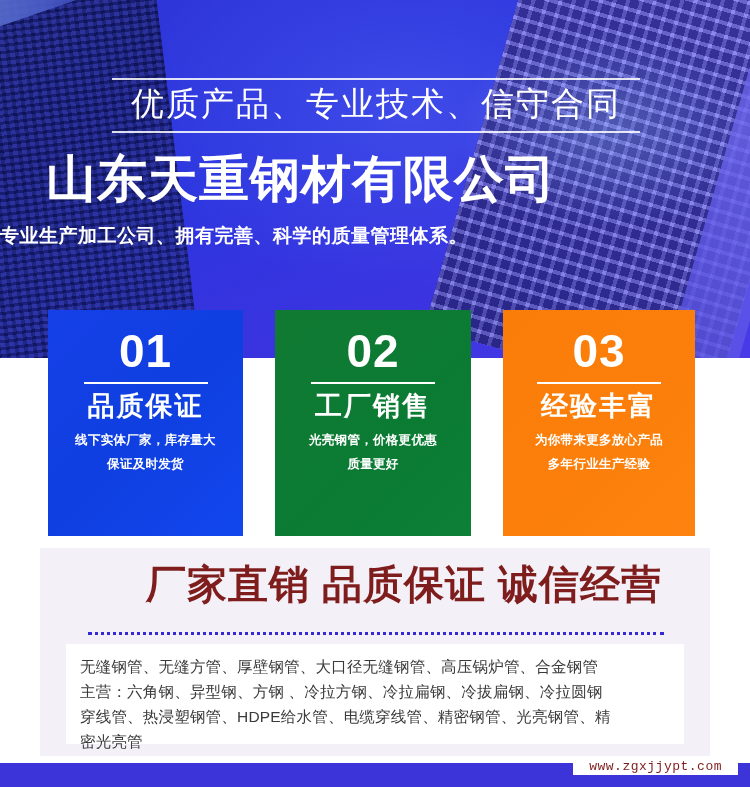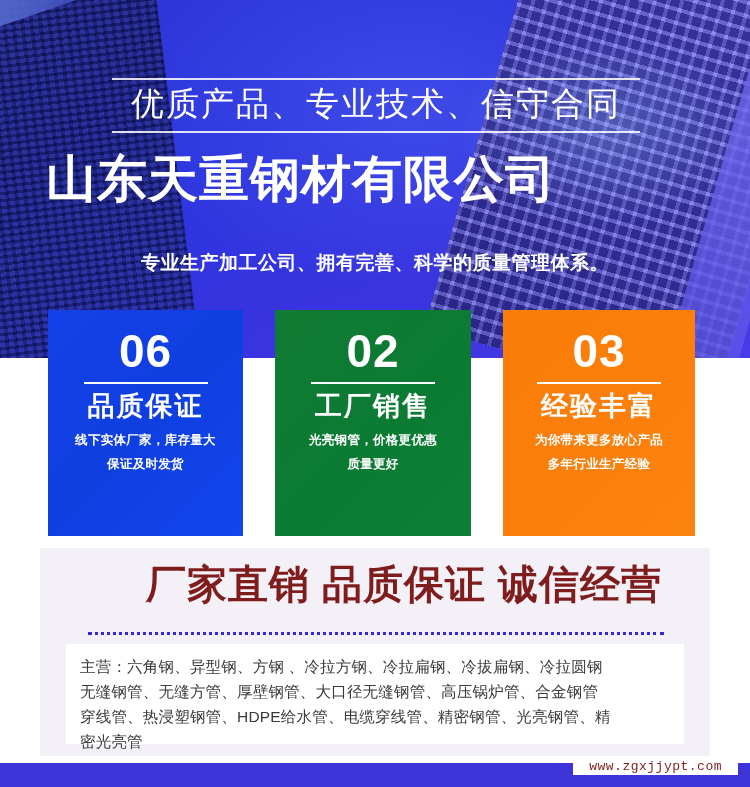--- a/index.html
+++ b/index.html
@@ -79,21 +79,21 @@
     font-weight:400;line-height:1.05;white-space:nowrap;
   }
 
   .company{
     position:absolute;left:0;top:152px;width:602px;text-align:center;
     font-size:50px;font-weight:bold;color:#ffffff;letter-spacing:1px;
     line-height:1.1;white-space:nowrap;
   }
 
   .sub{
-    position:absolute;left:0;top:250px;width:750px;text-align:center;
+    position:absolute;left:0;top:223px;width:750px;
     font-size:19px;font-weight:bold;color:#ffffff;letter-spacing:.5px;
     white-space:nowrap;
   }
 
   
   .cards{position:absolute;left:0;top:310px;width:750px;height:226px;}
   .card{
     position:absolute;top:0;height:226px;
     color:#fff;text-align:center;
     box-sizing:border-box;
@@ -172,21 +172,21 @@
         <div class="tagline">优质产品、专业技术、信守合同</div>
       </div>
       <div class="company">山东天重钢材有限公司</div>
       <div class="sub">专业生产加工公司、拥有完善、科学的质量管理体系。</div>
     </div>
   </div>
 
   <div class="cards">
 
     <div class="card c1">
-      <div class="card-num">06</div>
+      <div class="card-num">01</div>
       <div class="card-rule"></div>
       <div class="card-title">品质保证</div>
       <div class="card-desc">
         <div>线下实体厂家，库存量大</div>
         <div>保证及时发货</div>
       </div>
     </div>
 
     <div class="card c2">
       <div class="card-num">02</div>
@@ -207,22 +207,22 @@
         <div>多年行业生产经验</div>
       </div>
     </div>
 
   </div>
 
   <div class="panel">
     <div class="headline">厂家直销 品质保证 诚信经营</div>
     <div class="dotline"></div>
     <div class="listbox">
+      <p>无缝钢管、无缝方管、厚壁钢管、大口径无缝钢管、高压锅炉管、合金钢管</p>
       <p>主营：六角钢、异型钢、方钢 、冷拉方钢、冷拉扁钢、冷拔扁钢、冷拉圆钢</p>
-      <p>无缝钢管、无缝方管、厚壁钢管、大口径无缝钢管、高压锅炉管、合金钢管</p>
       <p>穿线管、热浸塑钢管、HDPE给水管、电缆穿线管、精密钢管、光亮钢管、精</p>
       <p>密光亮管</p>
     </div>
   </div>
 
   <div class="botbar"></div>
   <div class="watermark">www.zgxjjypt.com</div>
 
 </div>
 

